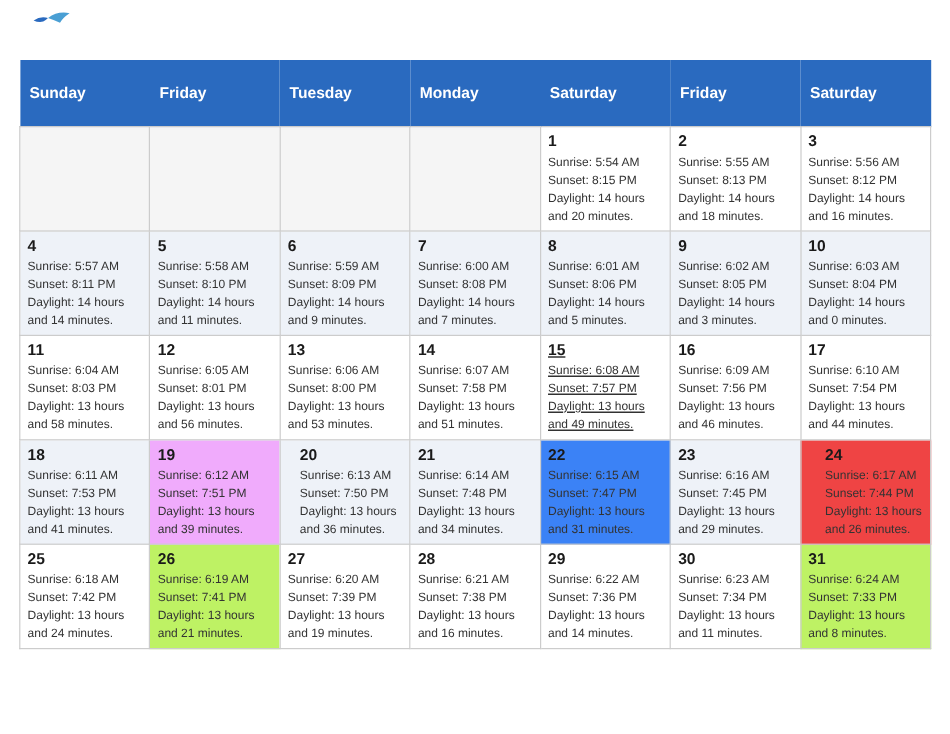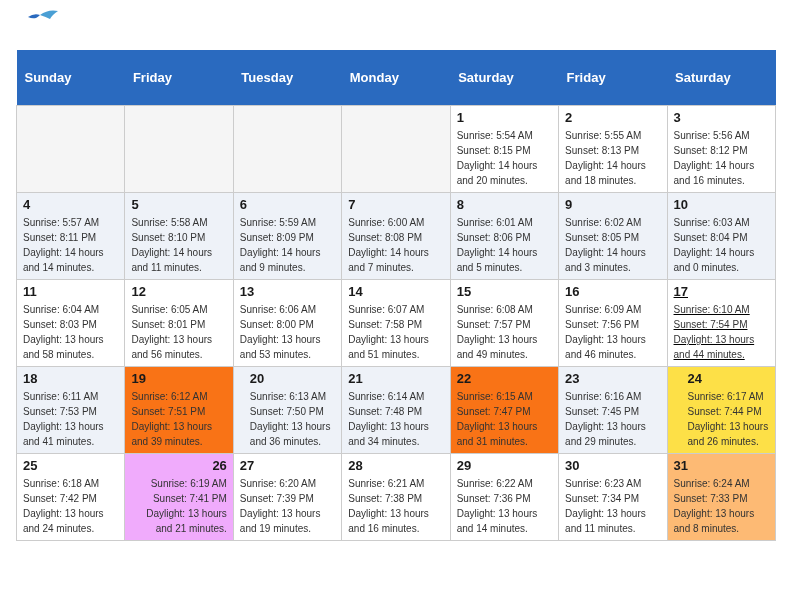--- a/index.html
+++ b/index.html
@@ -181,87 +181,87 @@
           <div class="day-info">Sunrise: 6:05 AM<br>Sunset: 8:01 PM<br>Daylight: 13 hours<br>and 56 minutes.</div>
         </td>
         <td style="background: rgb(255, 255, 255);">
           <div class="day-num">13</div>
           <div class="day-info">Sunrise: 6:06 AM<br>Sunset: 8:00 PM<br>Daylight: 13 hours<br>and 53 minutes.</div>
         </td>
         <td style="background: rgb(255, 255, 255);">
           <div class="day-num">14</div>
           <div class="day-info">Sunrise: 6:07 AM<br>Sunset: 7:58 PM<br>Daylight: 13 hours<br>and 51 minutes.</div>
         </td>
-        <td style="background: rgb(255, 255, 255);">
+        <td style="background: rgb(255, 255, 255); text-decoration: underline;">
           <div class="day-num">15</div>
           <div class="day-info">Sunrise: 6:08 AM<br>Sunset: 7:57 PM<br>Daylight: 13 hours<br>and 49 minutes.</div>
         </td>
         <td style="background: rgb(255, 255, 255);">
           <div class="day-num">16</div>
           <div class="day-info">Sunrise: 6:09 AM<br>Sunset: 7:56 PM<br>Daylight: 13 hours<br>and 46 minutes.</div>
         </td>
-        <td style="background: rgb(255, 255, 255); text-decoration: underline;">
+        <td style="background: rgb(255, 255, 255);">
           <div class="day-num">17</div>
           <div class="day-info">Sunrise: 6:10 AM<br>Sunset: 7:54 PM<br>Daylight: 13 hours<br>and 44 minutes.</div>
         </td>
       </tr>
       <tr>
         <td style="background: rgb(238, 242, 248);">
           <div class="day-num">18</div>
           <div class="day-info">Sunrise: 6:11 AM<br>Sunset: 7:53 PM<br>Daylight: 13 hours<br>and 41 minutes.</div>
         </td>
-        <td style="background: #f97316; margin-top: 40px;">
+        <td style="background: #f0abfc; margin-top: 40px;">
           <div class="day-num">19</div>
           <div class="day-info">Sunrise: 6:12 AM<br>Sunset: 7:51 PM<br>Daylight: 13 hours<br>and 39 minutes.</div>
         </td>
         <td style="background: rgb(238, 242, 248); padding-left: 16px;">
           <div class="day-num">20</div>
           <div class="day-info">Sunrise: 6:13 AM<br>Sunset: 7:50 PM<br>Daylight: 13 hours<br>and 36 minutes.</div>
         </td>
         <td style="background: rgb(238, 242, 248);">
           <div class="day-num">21</div>
           <div class="day-info">Sunrise: 6:14 AM<br>Sunset: 7:48 PM<br>Daylight: 13 hours<br>and 34 minutes.</div>
         </td>
-        <td style="background: #f97316;">
+        <td style="background: #3b82f6;">
           <div class="day-num">22</div>
           <div class="day-info">Sunrise: 6:15 AM<br>Sunset: 7:47 PM<br>Daylight: 13 hours<br>and 31 minutes.</div>
         </td>
         <td style="background: rgb(238, 242, 248);">
           <div class="day-num">23</div>
           <div class="day-info">Sunrise: 6:16 AM<br>Sunset: 7:45 PM<br>Daylight: 13 hours<br>and 29 minutes.</div>
         </td>
-        <td style="background: #fde047; padding-left: 20px;">
+        <td style="background: #ef4444; padding-left: 20px;">
           <div class="day-num">24</div>
           <div class="day-info">Sunrise: 6:17 AM<br>Sunset: 7:44 PM<br>Daylight: 13 hours<br>and 26 minutes.</div>
         </td>
       </tr>
       <tr>
         <td style="background: rgb(255, 255, 255);">
           <div class="day-num">25</div>
           <div class="day-info">Sunrise: 6:18 AM<br>Sunset: 7:42 PM<br>Daylight: 13 hours<br>and 24 minutes.</div>
         </td>
-        <td style="background: #f0abfc; text-align: right;">
+        <td style="background: #bef264;">
           <div class="day-num">26</div>
           <div class="day-info">Sunrise: 6:19 AM<br>Sunset: 7:41 PM<br>Daylight: 13 hours<br>and 21 minutes.</div>
         </td>
         <td style="background: rgb(255, 255, 255);">
           <div class="day-num">27</div>
           <div class="day-info">Sunrise: 6:20 AM<br>Sunset: 7:39 PM<br>Daylight: 13 hours<br>and 19 minutes.</div>
         </td>
         <td style="background: rgb(255, 255, 255);">
           <div class="day-num">28</div>
           <div class="day-info">Sunrise: 6:21 AM<br>Sunset: 7:38 PM<br>Daylight: 13 hours<br>and 16 minutes.</div>
         </td>
         <td style="background: rgb(255, 255, 255);">
           <div class="day-num">29</div>
           <div class="day-info">Sunrise: 6:22 AM<br>Sunset: 7:36 PM<br>Daylight: 13 hours<br>and 14 minutes.</div>
         </td>
         <td style="background: rgb(255, 255, 255);">
           <div class="day-num">30</div>
           <div class="day-info">Sunrise: 6:23 AM<br>Sunset: 7:34 PM<br>Daylight: 13 hours<br>and 11 minutes.</div>
         </td>
-        <td style="background: #fdba74;">
+        <td style="background: #bef264;">
           <div class="day-num">31</div>
           <div class="day-info">Sunrise: 6:24 AM<br>Sunset: 7:33 PM<br>Daylight: 13 hours<br>and 8 minutes.</div>
         </td>
       </tr>
     </tbody>
 </table>
 
 </body></html>

